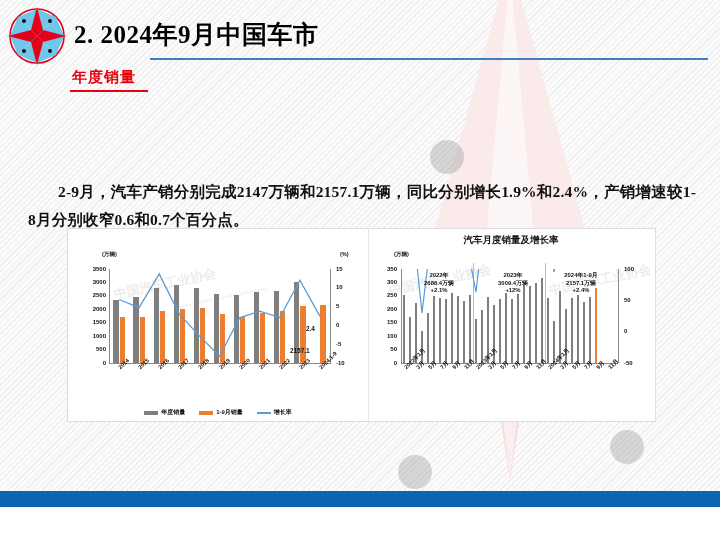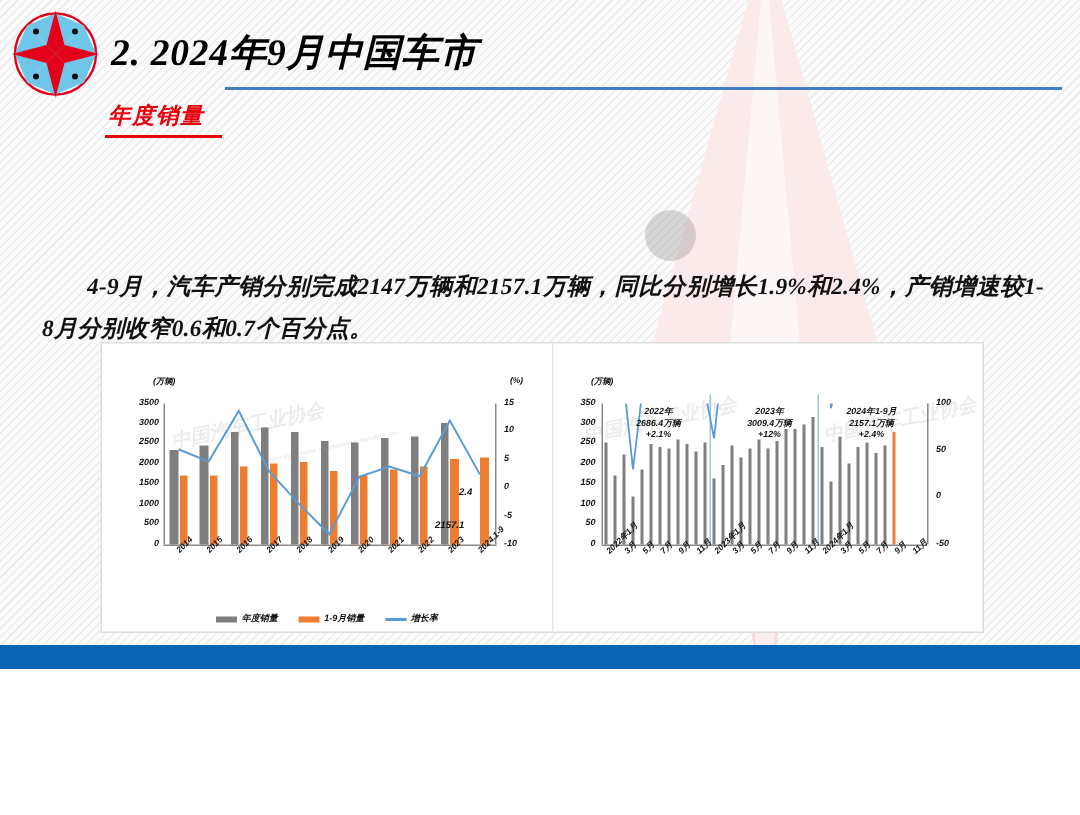--- a/index.html
+++ b/index.html
@@ -3,26 +3,25 @@
 <meta charset="utf-8">
 <style>
   html,body{margin:0;padding:0;}
   body{
     width:720px;height:543px;overflow:hidden;position:relative;
     font-family:"Liberation Serif","DejaVu Serif",serif;
     background:#ffffff;
   }
   
   #slide{
-    position:absolute;inset:0;width:720px;height:446px;overflow:hidden;
+    position:absolute;inset:0;width:720px;height:507px;overflow:hidden;
     background-color:#fbfbfb;
     background-image:repeating-linear-gradient(135deg,
         rgba(0,0,0,0.055) 0px, rgba(0,0,0,0.055) 1px,
         rgba(0,0,0,0) 1px, rgba(0,0,0,0) 4px);
-    font-style:italic;
   }
   
   .wm{position:absolute;pointer-events:none;opacity:.95;}
   .wm-star{left:330px;top:-40px;width:360px;height:520px;}
   .wm-dot{width:34px;height:34px;border-radius:50%;background:rgba(130,130,130,.30);}
   .wm-dot.a{left:430px;top:140px;position:absolute;}
   .wm-dot.b{left:610px;top:430px;position:absolute;}
   .wm-dot.c{left:398px;top:455px;position:absolute;}
 
   
@@ -155,21 +154,21 @@
       <circle cx="44" cy="46" r="2" fill="#111"></circle>
       <circle cx="18" cy="46" r="2" fill="#111"></circle>
     </svg>
     <div id="title">2. 2024年9月中国车市</div>
     <div id="title-rule"></div>
   </div>
 
   <div id="section-label">年度销量</div>
   <div id="section-underline"></div>
 
-  <div id="para2" class="para"><span class="indent"></span><span>4-9月，汽车产销分别完成2147万辆和2157.1万辆，同比分别增长1.9%和2.4%，产销增速较1-8月分别收窄0.6和0.7个百分点。</span></div>
+  <div id="para2" class="para"><span class="indent"></span><span>2-9月，汽车产销分别完成2147万辆和2157.1万辆，同比分别增长1.9%和2.4%，产销增速较1-8月分别收窄0.6和0.7个百分点。</span></div>
 
   <div id="charts">
 
     <div class="chart" id="chart-left">
       <div class="cwm" style="left:45px;top:46px;">中国汽车工业协会</div>
       <div class="cwm2" style="left:108px;top:66px;">China Association of Automobile Manufacturers</div>
       <div class="ax-unit" style="left:34px;top:22px;">(万辆)</div>
       <div class="ax-unit" style="left:272px;top:22px;">(%)</div>
       <div id="L-ticks">
           <div class="tick" style="left: 4px; top: 36.5px; width: 34px;">3500</div>
@@ -245,20 +244,21 @@
             <span>1-9月销量</span>
           </span>
         <span class="lg">
             <i class="sw b"></i>
             <span>增长率</span>
           </span>
       </div>
     </div>
 
     <div class="chart" id="chart-right">
+      <div class="ch-title">汽车月度销量及增长率</div>
       <div class="cwm" style="left:20px;top:42px;">中国汽车工业协会</div>
       <div class="cwm" style="left:180px;top:42px;">中国汽车工业协会</div>
       <div class="ax-unit" style="left:26px;top:22px;">(万辆)</div>
       <div id="R-ticks">
           <div class="tick" style="left: 0px; top: 36.5px; width: 29px;">350</div>
           <div class="tick" style="left: 0px; top: 49.9286px; width: 29px;">300</div>
           <div class="tick" style="left: 0px; top: 63.3571px; width: 29px;">250</div>
           <div class="tick" style="left: 0px; top: 76.7857px; width: 29px;">200</div>
           <div class="tick" style="left: 0px; top: 90.2143px; width: 29px;">150</div>
           <div class="tick" style="left: 0px; top: 103.643px; width: 29px;">100</div>

